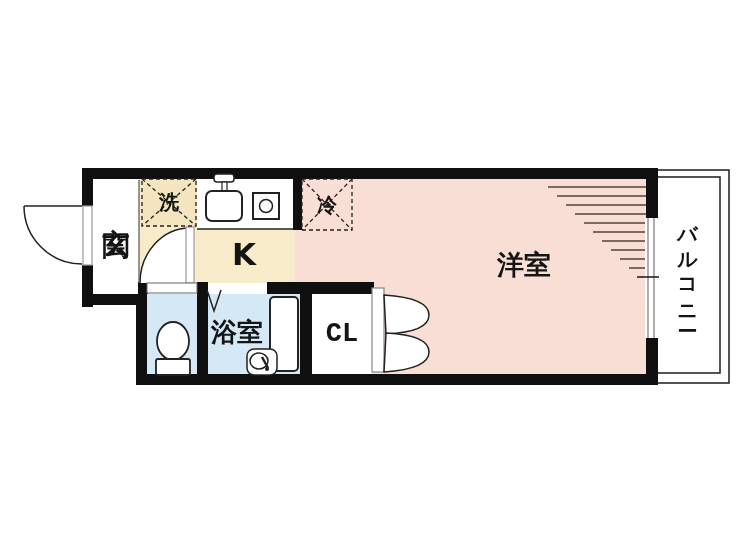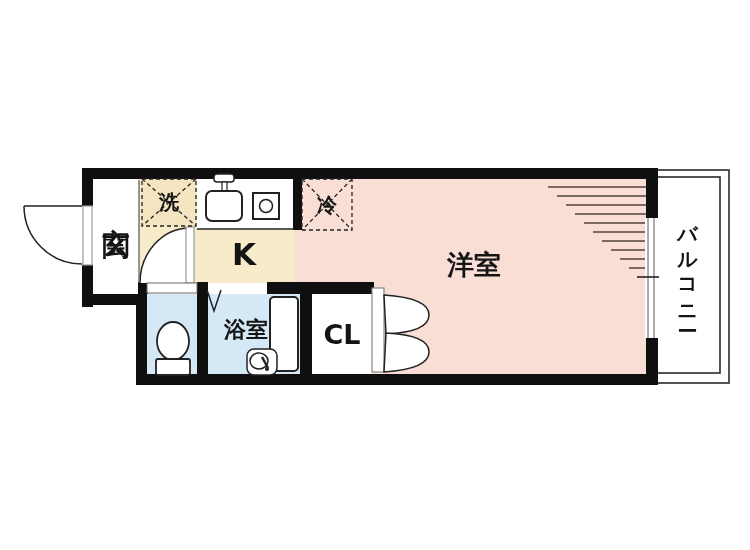--- a/index.html
+++ b/index.html
@@ -11,23 +11,23 @@
   .lbl{
     position:absolute;font-weight:bold;color:#141414;
     font-family:"DejaVu Sans","Liberation Sans",sans-serif;
     white-space:nowrap;
   }
   .vert{writing-mode:vertical-rl;text-orientation:upright;}
   .lbl-genkan{left:98px;top:206px;font-size:27px;letter-spacing:6px;}
   .lbl-washer{left:142px;top:189px;width:54px;text-align:center;font-size:20px;}
   .lbl-fridge{left:302px;top:192px;width:50px;text-align:center;font-size:20px;}
   .lbl-kitchen{left:218px;top:236px;width:52px;text-align:center;font-size:31px;}
-  .lbl-room{left:447px;top:250px;width:104px;text-align:left;font-size:27px;line-height:30px;}
-  .lbl-bath{left:206px;top:315px;width:62px;text-align:right;font-size:22px;font-family:Liberation Serif, serif;}
-  .lbl-closet{left:313px;top:319px;width:58px;text-align:center;font-size:27px;}
+  .lbl-room{left:447px;top:250px;width:104px;text-align:right;font-size:27px;line-height:30px;}
+  .lbl-bath{left:206px;top:315px;width:62px;text-align:center;font-size:26px;font-family:Liberation Serif, serif;}
+  .lbl-closet{left:313px;top:319px;width:58px;text-align:center;font-size:27px;font-family:Liberation Mono, monospace;}
   .lbl-balcony{left:675px;top:212px;font-size:20px;letter-spacing:4px;}
 </style>
 </head>
 <body>
 
 <div id="canvas">
 
 <svg id="plan-svg" width="750" height="550" viewBox="0 0 750 550">
 
   <g>

